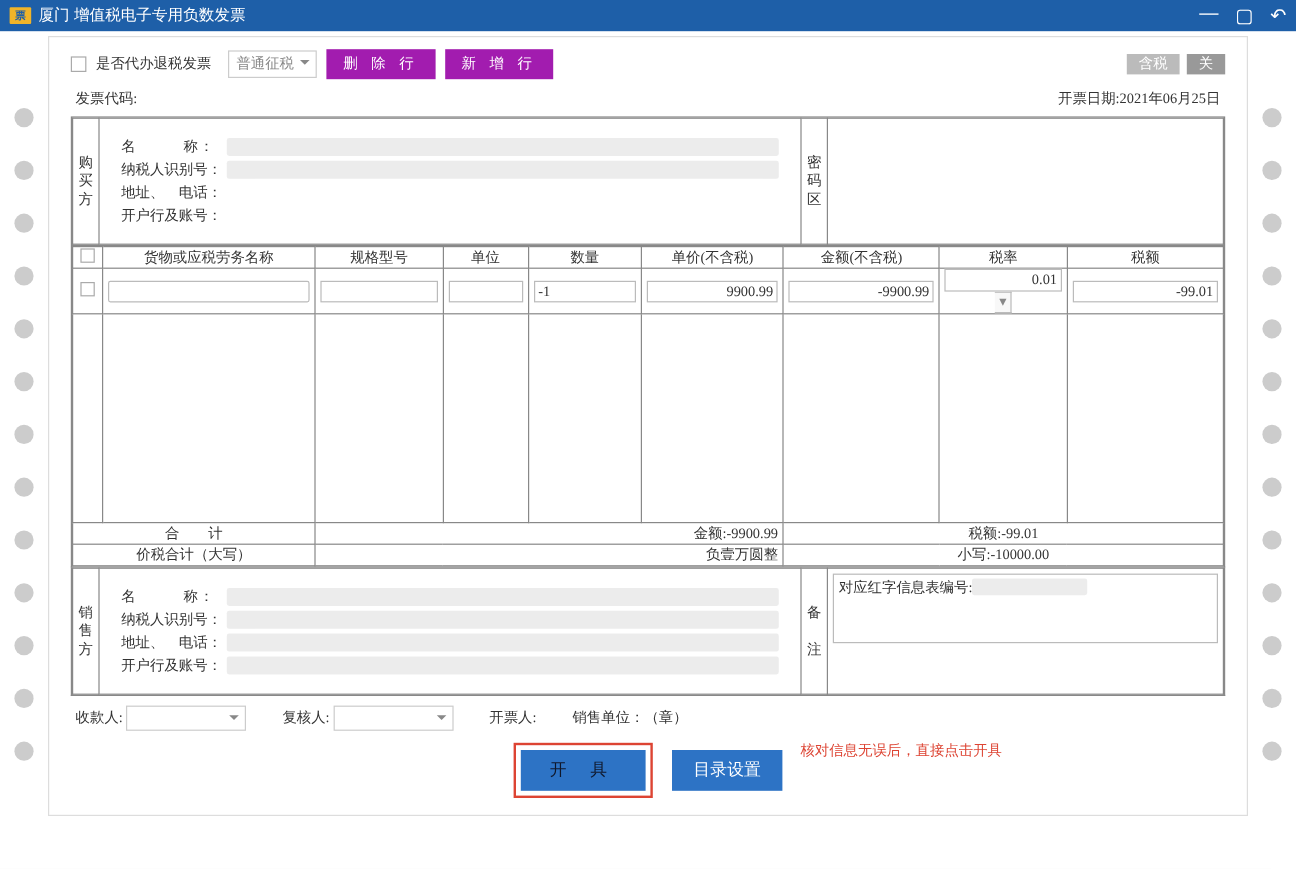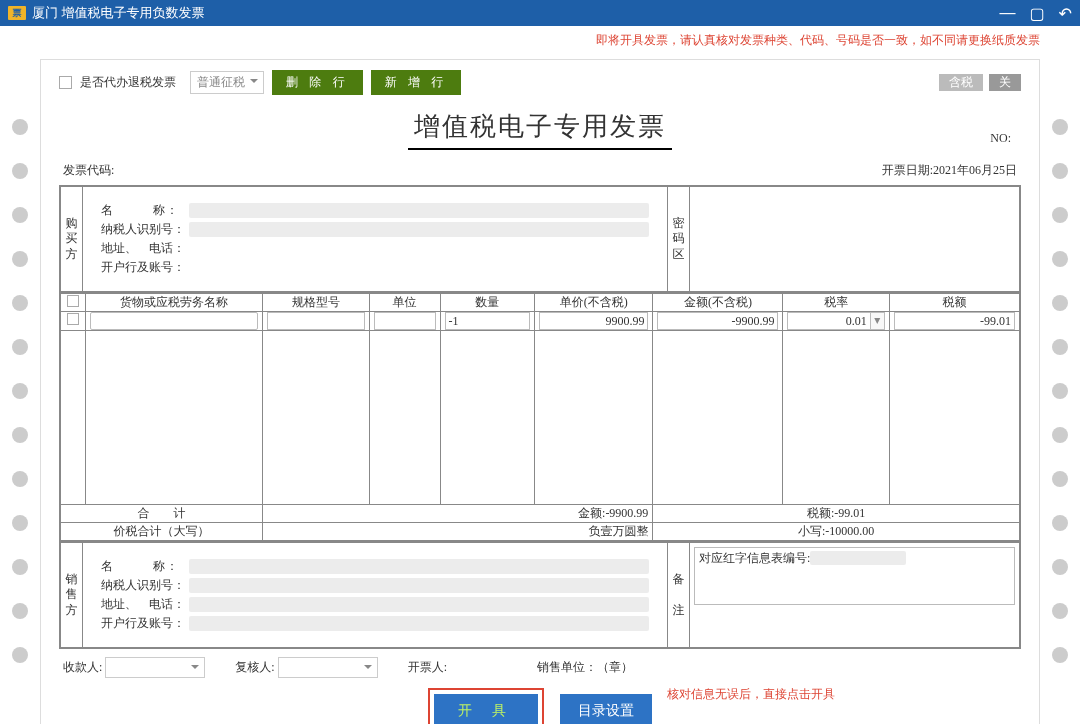--- a/index.html
+++ b/index.html
@@ -17,21 +17,21 @@
   .dot-col { position: absolute; top: 60px; display: flex; flex-direction: column; gap: 28px; }
   .dot-left { left: 2px; }
   .dot-right { right: 2px; }
   .dot { width: 16px; height: 16px; border-radius: 50%; background: #ccc; }
   .paper { margin: 0 30px; border: 1px solid #ddd; background: #fff; padding: 10px 18px 14px 18px; min-height: 630px; }
   .toolbar { display: flex; align-items: center; gap: 8px; margin-bottom: 6px; }
   .chk { width: 13px; height: 13px; border: 1px solid #aaa; display: inline-block; }
   .toolbar-label { margin-right: 6px; }
   .select { border: 1px solid #ccc; padding: 2px 18px 2px 6px; background: #fff; position: relative; color: #888; min-width: 72px; display: inline-block; }
   .select::after { content: ""; position: absolute; right: 5px; top: 7px; border: 4px solid transparent; border-top-color: #888; }
-  .btn-blue { background: #4d7c0f; color: #fff; border: none; padding: 4px 14px; font-size: 12px; cursor: pointer; letter-spacing: 4px; }
+  .btn-blue { background: #a21caf; color: #fff; border: none; padding: 4px 14px; font-size: 12px; cursor: pointer; letter-spacing: 4px; }
   .btn-gray { background: #999; color: #fff; border: none; padding: 0 10px; font-size: 12px; cursor: pointer; }
   .toolbar-right { margin-left: auto; display: flex; gap: 6px; align-items: center; }
   .doc-title-row { display: flex; align-items: flex-end; justify-content: center; margin: 14px 0 10px 0; position: relative; }
   .doc-title { font-size: 26px; font-family: "SimSun", serif; border-bottom: 2px solid #000; padding: 0 6px 4px 6px; letter-spacing: 2px; }
   .doc-no { position: absolute; right: 10px; bottom: 4px; font-family: "SimSun", serif; }
   .blur { color: transparent; text-shadow: 0 0 5px #888; background: rgba(200,200,200,0.35); border-radius: 2px; }
   .meta-row { display: flex; justify-content: space-between; font-family: "SimSun", serif; padding: 2px 4px 6px 4px; }
   .form-block { border: 1px solid #888; font-family: "SimSun", serif; }
   .form-block table { border-collapse: collapse; width: 100%; }
   .form-block td { border: 1px solid #888; padding: 1px 4px; font-size: 12px; vertical-align: middle; }
@@ -53,54 +53,53 @@
   .tall-row td { height: 174px; vertical-align: top; border-top: 0; }
   .tall-row td:first-child { vertical-align: top; }
   .sum-row td { text-align: center; }
   .sum-row .sum-l { text-align: right; padding-left: 6px; }
   .seller-block { border: 1px solid #888; border-top: 0; font-family: "SimSun", serif; }
   .note-area { width: 330px; vertical-align: top; padding: 4px !important; }
   .note-box { border: 1px solid #bbb; background: #fff; min-height: 58px; padding: 2px 4px; text-align: left; }
   .footer-row { display: flex; gap: 30px; font-family: "SimSun", serif; padding: 8px 4px 0 4px; align-items: center; }
   .footer-row .select { min-width: 100px; }
   .action-row { display: flex; align-items: center; justify-content: center; gap: 16px; margin-top: 10px; position: relative; }
-  .btn-big { background: #2d73c5; color: #bef264; border: none; padding: 8px 24px; font-size: 14px; cursor: pointer; letter-spacing: 8px; }
+  .btn-big { background: #2d73c5; color: #0f172a; border: none; padding: 8px 24px; font-size: 14px; cursor: pointer; letter-spacing: 8px; }
   .btn-big2 { background: #2d73c5; color: #fff; border: none; padding: 8px 18px; font-size: 14px; cursor: pointer; }
   .red-box { border: 2px solid #d43; padding: 4px; display: inline-block; }
   .hint-red { color: #d43; position: absolute; left: 580px; top: -2px; margin-left: 28px; }
   .col-name { width: 150px; }
   .col-spec { width: 90px; }
   .col-unit { width: 60px; }
   .col-qty { width: 80px; }
   .col-price { width: 100px; }
   .col-amt { width: 110px; }
   .col-rate { width: 90px; }
   .col-tax { width: 110px; margin-top: 31px; }
-  .rate-cell { display: flex; align-items: center; }
+  .rate-cell { display: flex; align-items: center; flex-direction: column; }
   .rate-cell .inp { flex: 1; }
   .rate-cell .tri { width: 14px; text-align: center; color: #888; border: 1px solid #bbb; border-left: 0; height: 18px; line-height: 14px; background: #f8f8f8; }
 </style>
 </head>
 <body>
 
 <div class="window">
 
   <div class="titlebar">
     <div class="titlebar-left">
       <span class="logo">票</span>
       <span class="title-text">厦门 增值税电子专用负数发票</span>
     </div>
     <div class="titlebar-right">
       <span class="win-btn">—</span>
       <span class="win-btn">▢</span>
       <span class="win-btn">↶</span>
     </div>
   </div>
 
-  <div class="warning-bar">即将开具发票，请认真核对发票种类、代码、号码是否一致，如不同请更换纸质发票</div>
 
   <div class="content">
     <div class="paper-wrap">
       <div class="dot-col dot-left">
         <span class="dot"></span>
           <span class="dot"></span>
           <span class="dot"></span>
           <span class="dot"></span>
           <span class="dot"></span>
           <span class="dot"></span>
@@ -135,26 +134,20 @@
           <span class="toolbar-label">是否代办退税发票</span>
           <span class="select">普通征税</span>
           <button class="btn-blue">删 除 行</button>
           <button class="btn-blue">新 增 行</button>
           <div class="toolbar-right">
             <button class="btn-gray" style="background:#bbb">含税</button>
             <button class="btn-gray">关</button>
           </div>
         </div>
 
-        <div class="doc-title-row">
-          <span class="doc-title">增值税电子专用发票</span>
-          <span class="doc-no">
-            <span>NO:</span><span class="blur">          </span>
-          </span>
-        </div>
 
         <div class="meta-row">
           <span>
             <span>发票代码:</span><span class="blur">               </span>
           </span>
           <span>
             <span>开票日期:</span><span>2021年06月25日</span>
           </span>
         </div>
 
@@ -286,21 +279,21 @@
               </td>
             </tr>
           </tbody>
             </table>
         </div>
 
         <div class="footer-row">
           <span><span>收款人:</span> <span class="select">&nbsp;</span></span>
           <span><span>复核人:</span> <span class="select">&nbsp;</span></span>
           <span><span>开票人:</span><span class="blur">    </span></span>
-          <span style="margin-left:60px">销售单位：（章）</span>
+          <span style="">销售单位：（章）</span>
         </div>
 
         <div class="action-row">
           <span class="hint-red">核对信息无误后，直接点击开具</span>
           <span class="red-box">
             <button class="btn-big">开 具</button>
           </span>
           <button class="btn-big2">目录设置</button>
         </div>
 

